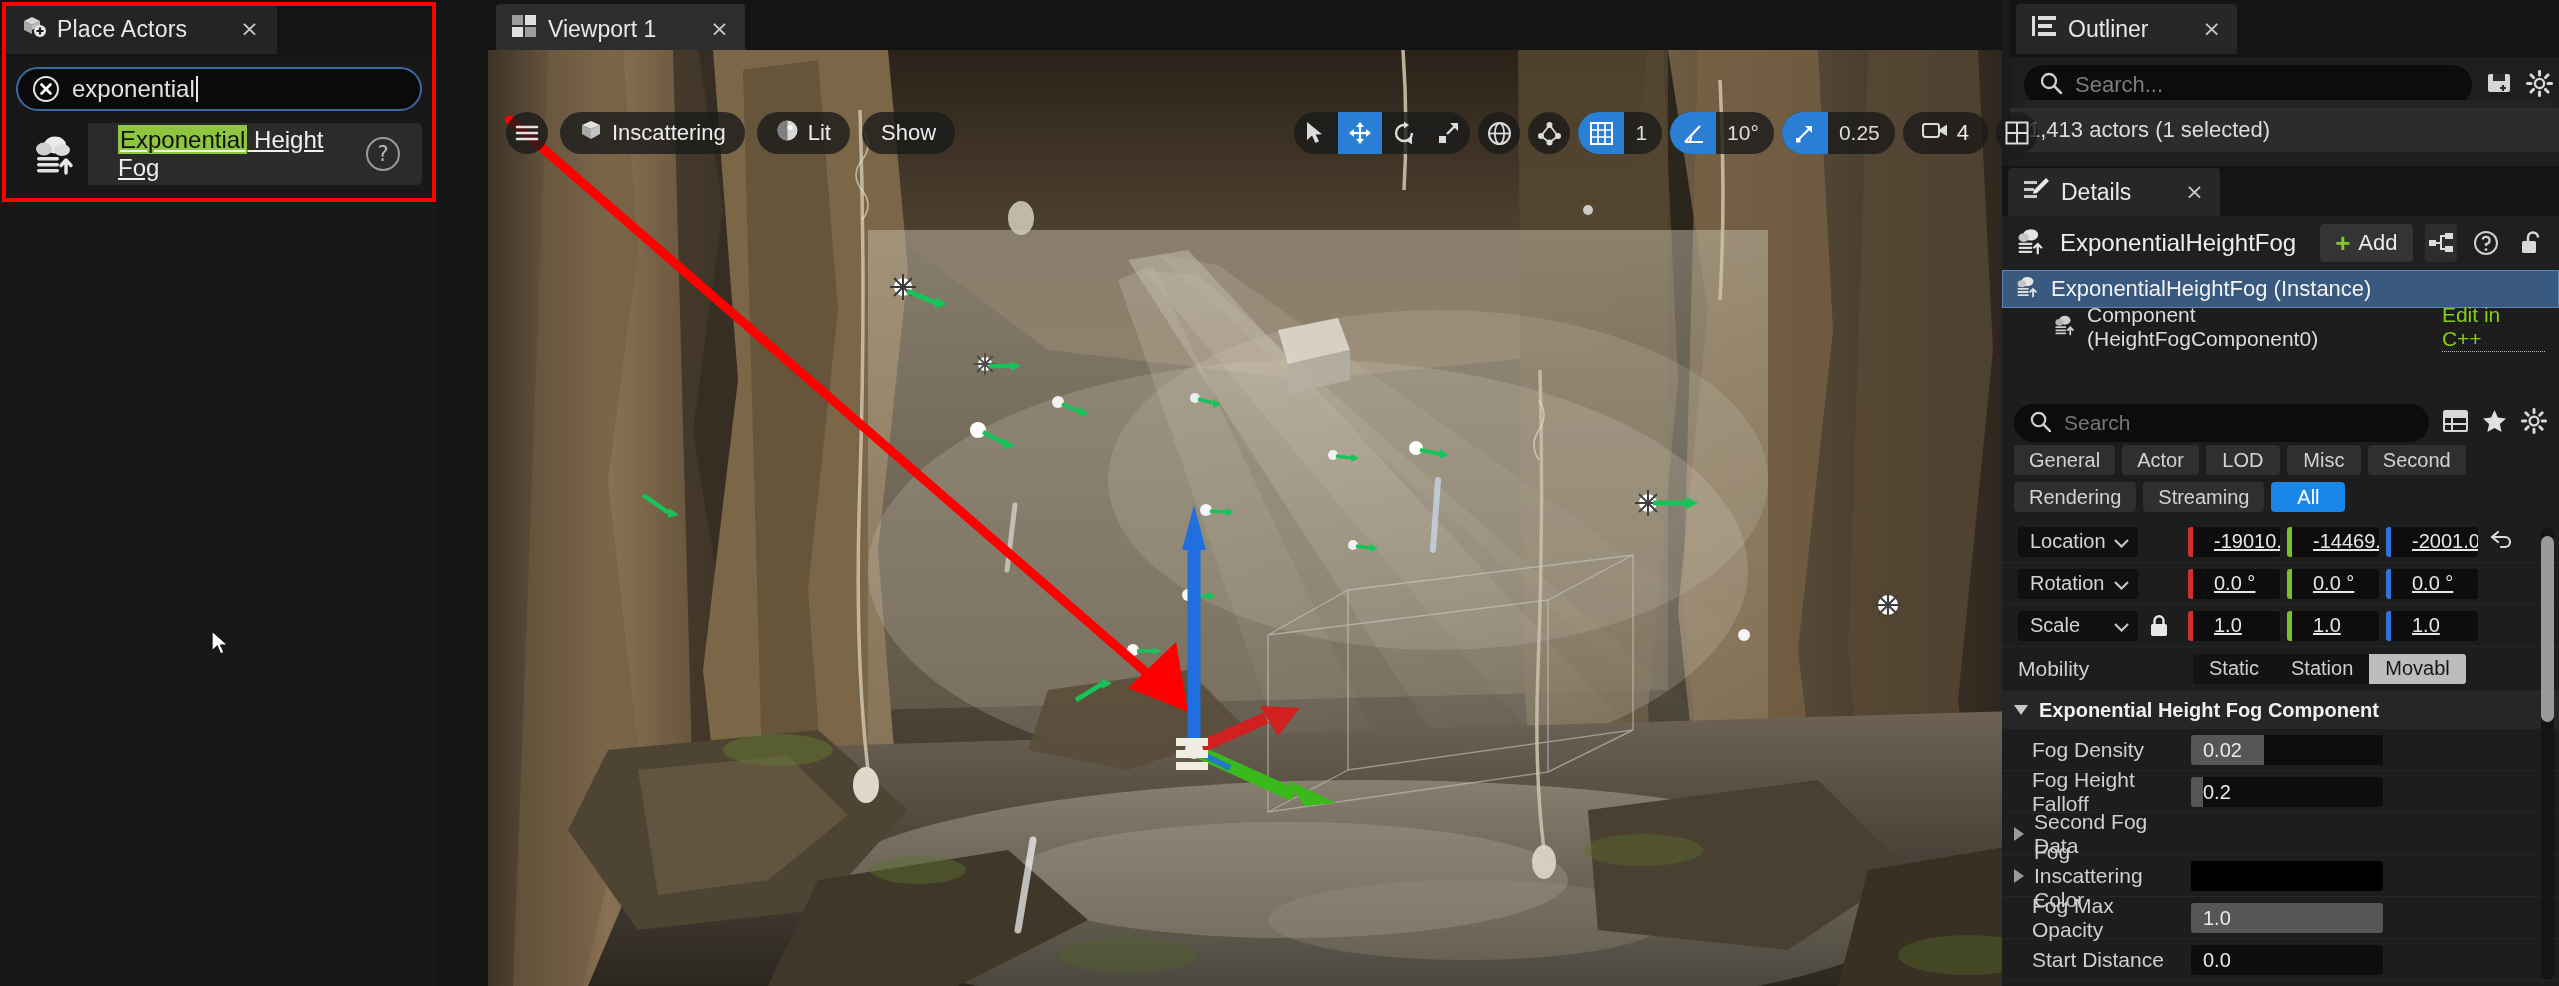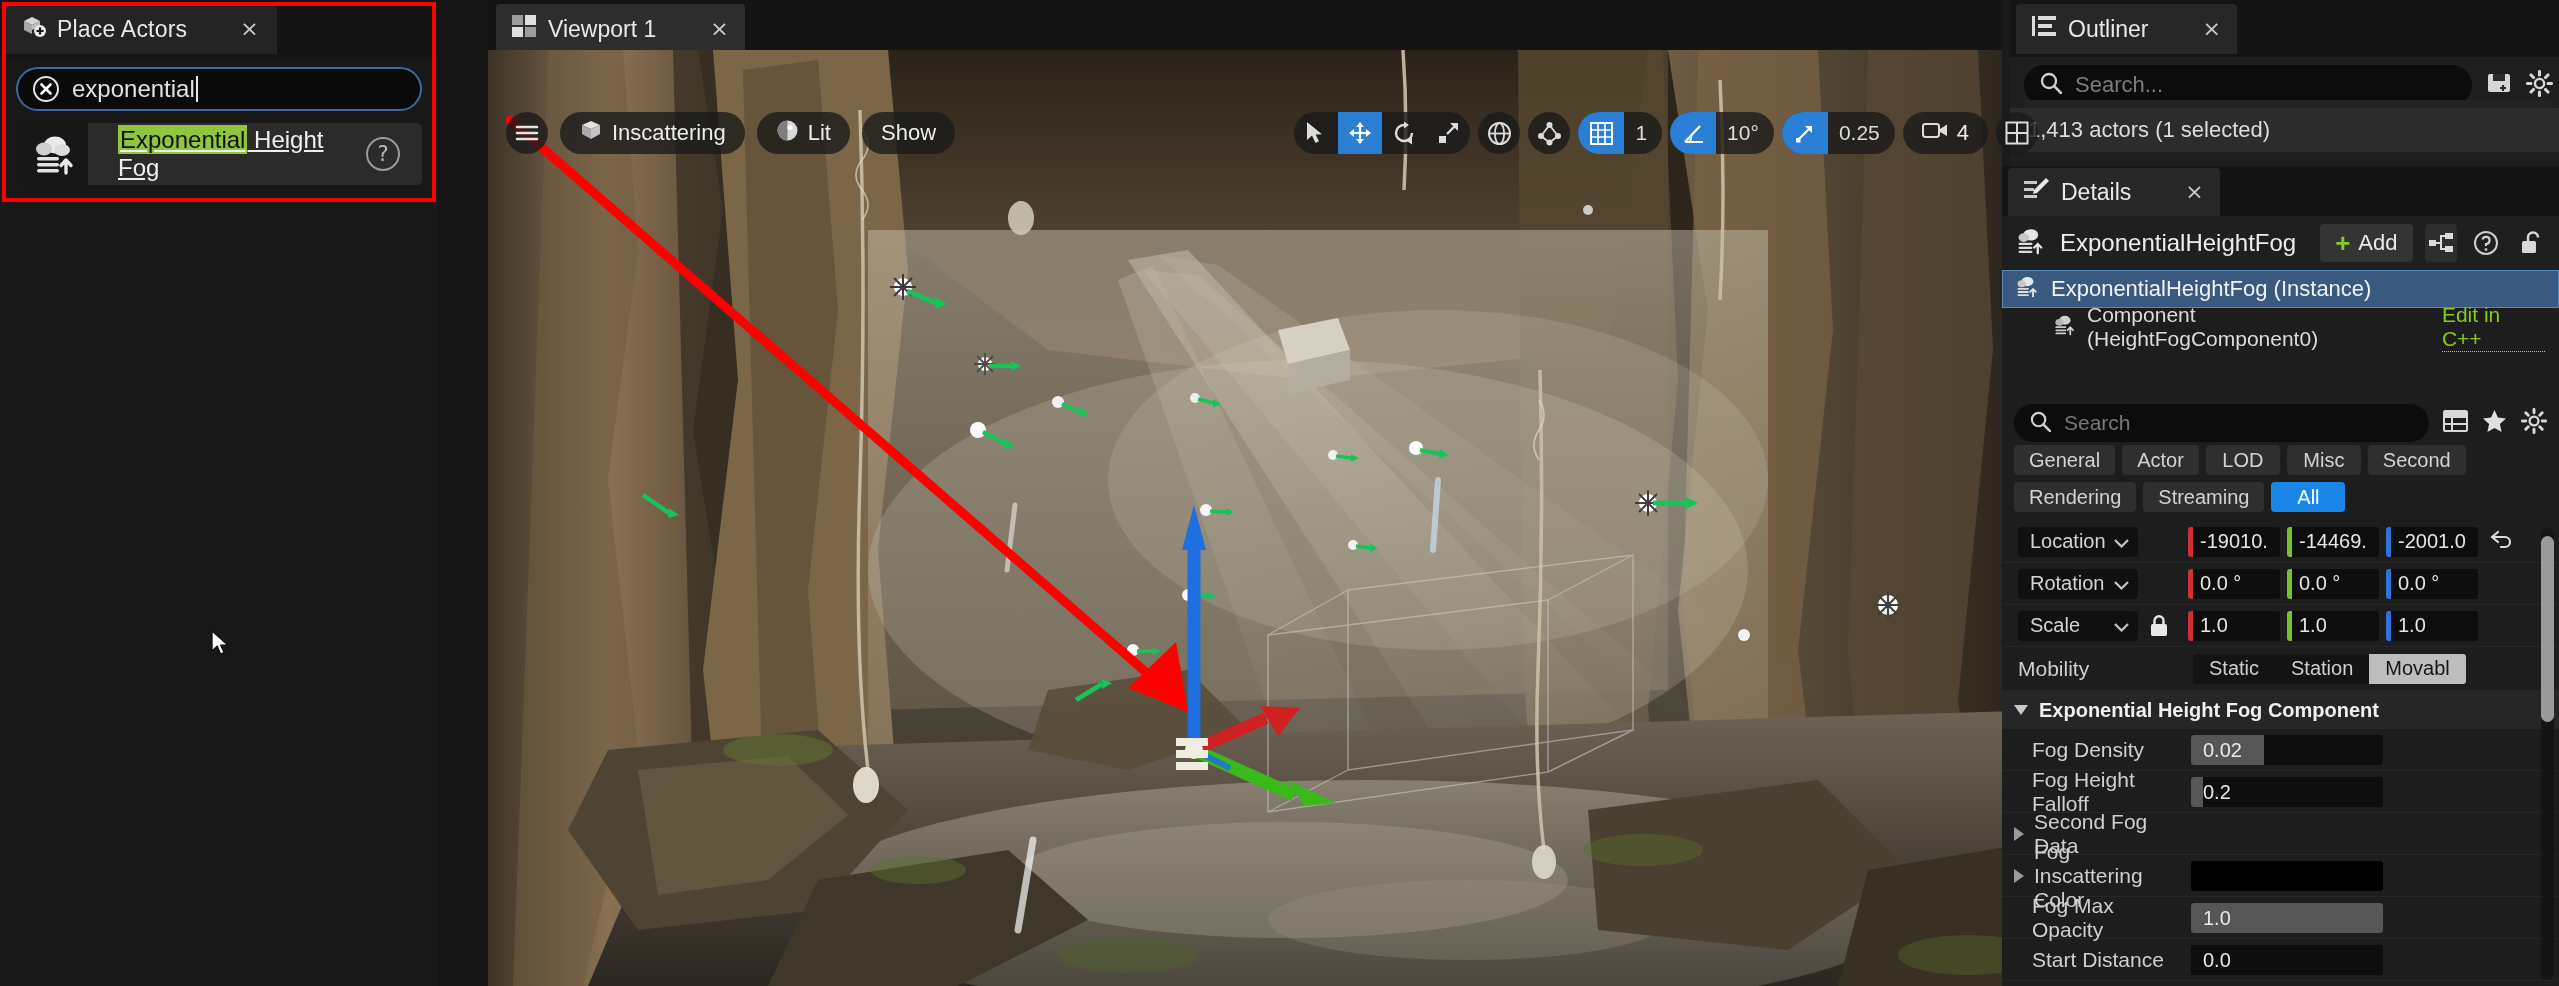--- a/index.html
+++ b/index.html
@@ -242,21 +242,21 @@
   .lock-cell { width: 42px; display: flex; align-items:center; justify-content:center; flex:none; }
   .vec-fields { display: flex; gap: 7px; margin-left: 8px; }
   .vec-field {
     width: 92px; height: 30px; background: #0d0d0d; border-radius: 3px;
     display: flex; align-items: center; overflow: hidden;
   }
   .vec-bar { width: 5px; height: 30px; flex: none; }
   .vec-bar.x { background: #cf3030; }
   .vec-bar.y { background: #77c22b; }
   .vec-bar.z { background: #2f72d8; }
-  .vec-val { padding-left: 7px; color: #e6e6e6; font-size: 20px; white-space: nowrap; }
+  .vec-val { padding-left: 21px; color: #e6e6e6; font-size: 20px; white-space: nowrap; text-decoration: underline; }
   .revert-icon { margin-left: 12px; color: #d8d8d8; font-size: 22px; }
 
   #mobility-row { display: flex; align-items: center; height: 44px; border-bottom: 1px solid #262626; }
   #mobility-seg {
     display: flex; height: 30px; background: #131313; border-radius: 3px;
     overflow: hidden; margin-left: 24px;
   }
   .mob-opt {
     padding: 0 16px; display: flex; align-items: center;
     color: #cfcfcf; font-size: 20px;

